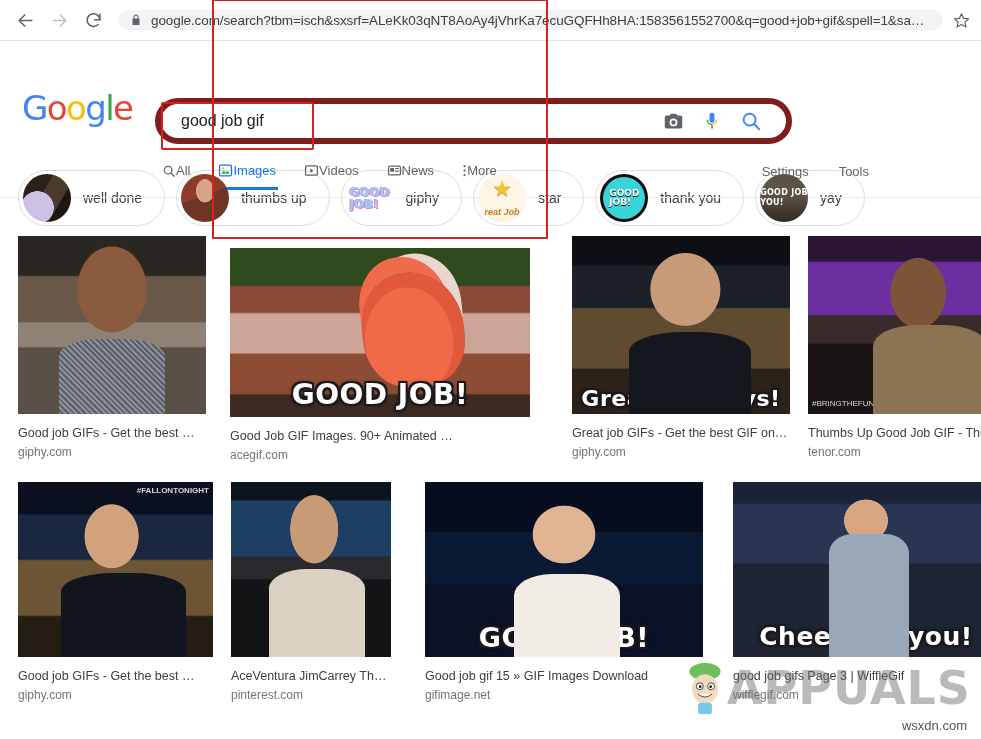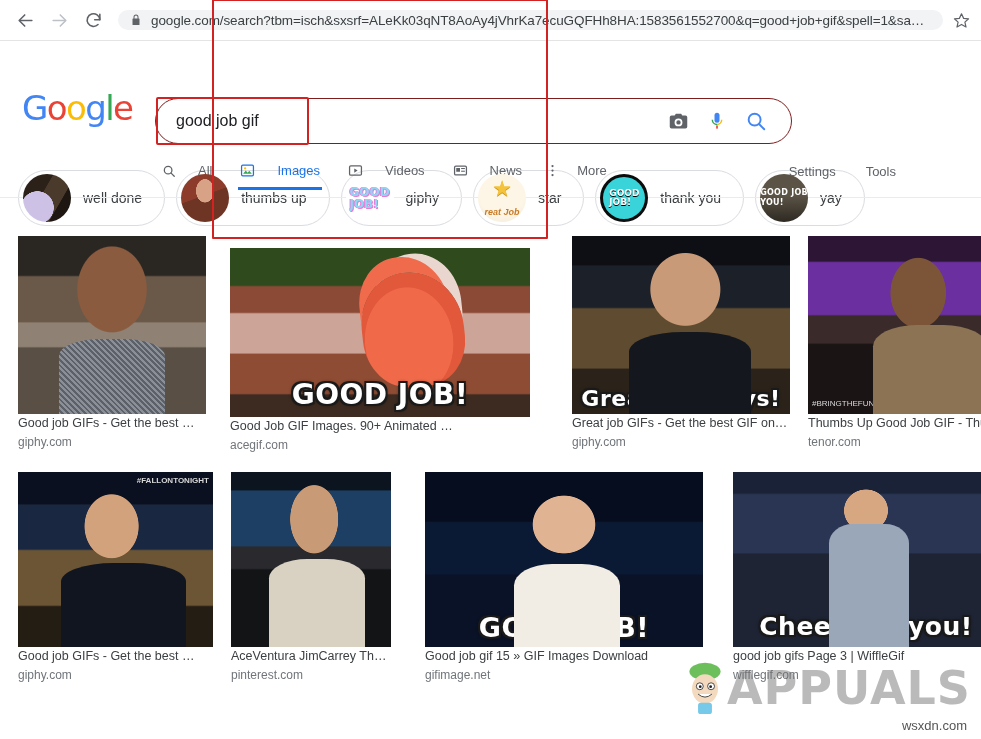--- a/index.html
+++ b/index.html
@@ -78,21 +78,21 @@
   }
   .g-logo .b { color:#4285F4; }
   .g-logo .r { color:#EA4335; }
   .g-logo .y { color:#FBBC05; }
   .g-logo .g { color:#34A853; }
 
   .search-wrap {
     position: absolute;
     left: 155px; top: 57px;
     width: 637px; height: 46px;
-    border: 1px solid #7f1d1d;
+    border: 6px solid #7f1d1d;
     border-radius: 24px;
     background: #fff;
     display: flex;
     align-items: center;
   }
   .search-input {
     border: none; outline: none;
     background: transparent;
     font-size: 16px;
     color: #202124;
@@ -127,42 +127,42 @@
     align-items: flex-start;
   }
   .nav-tabs {
     display: flex;
     margin-left: 162px;
     gap: 0;
   }
   .tab {
     display: flex;
     align-items: center;
-    gap: 22px;
+    gap: 0;
     font-size: 13px;
     color: #5f6368;
     padding: 0 14px 12px 14px;
     position: relative;
     white-space: nowrap;
   }
   .tab:first-child { padding-left: 0; }
   .tab.active { color: #1a73e8; }
   .tab.active::after {
     content:"";
     position:absolute;
     left: 12px; right: 12px; bottom: 0;
     height: 3px;
     background:#1a73e8;
   }
   .tab-icon { display:flex; align-items:center; }
   .nav-right {
     margin-left: auto;
     display: flex;
     gap: 30px;
-    margin-right: 85px;
+    margin-right: 112px;
     font-size: 13px;
     color: #5f6368;
     padding-top: 1px;
   }
   .hairline {
     position:absolute;
     left:0; right:0; top: 156px;
     height:1px;
     background:#ebebeb;
   }
@@ -282,20 +282,21 @@
     padding-left: 18px;
     gap: 18px;
   }
   .tile { flex: 0 0 auto; }
   .tile-img {
     position: relative;
     overflow: hidden;
     background: #222;
   }
   .tile-cap {
+    padding-top: 10px;
     font-size: 12.5px;
     color: #3c4043;
     line-height: 1.55;
     white-space: nowrap;
     overflow: hidden;
   }
   .tile-src {
     font-size: 12px;
     color: #70757a;
     line-height: 1.6;

